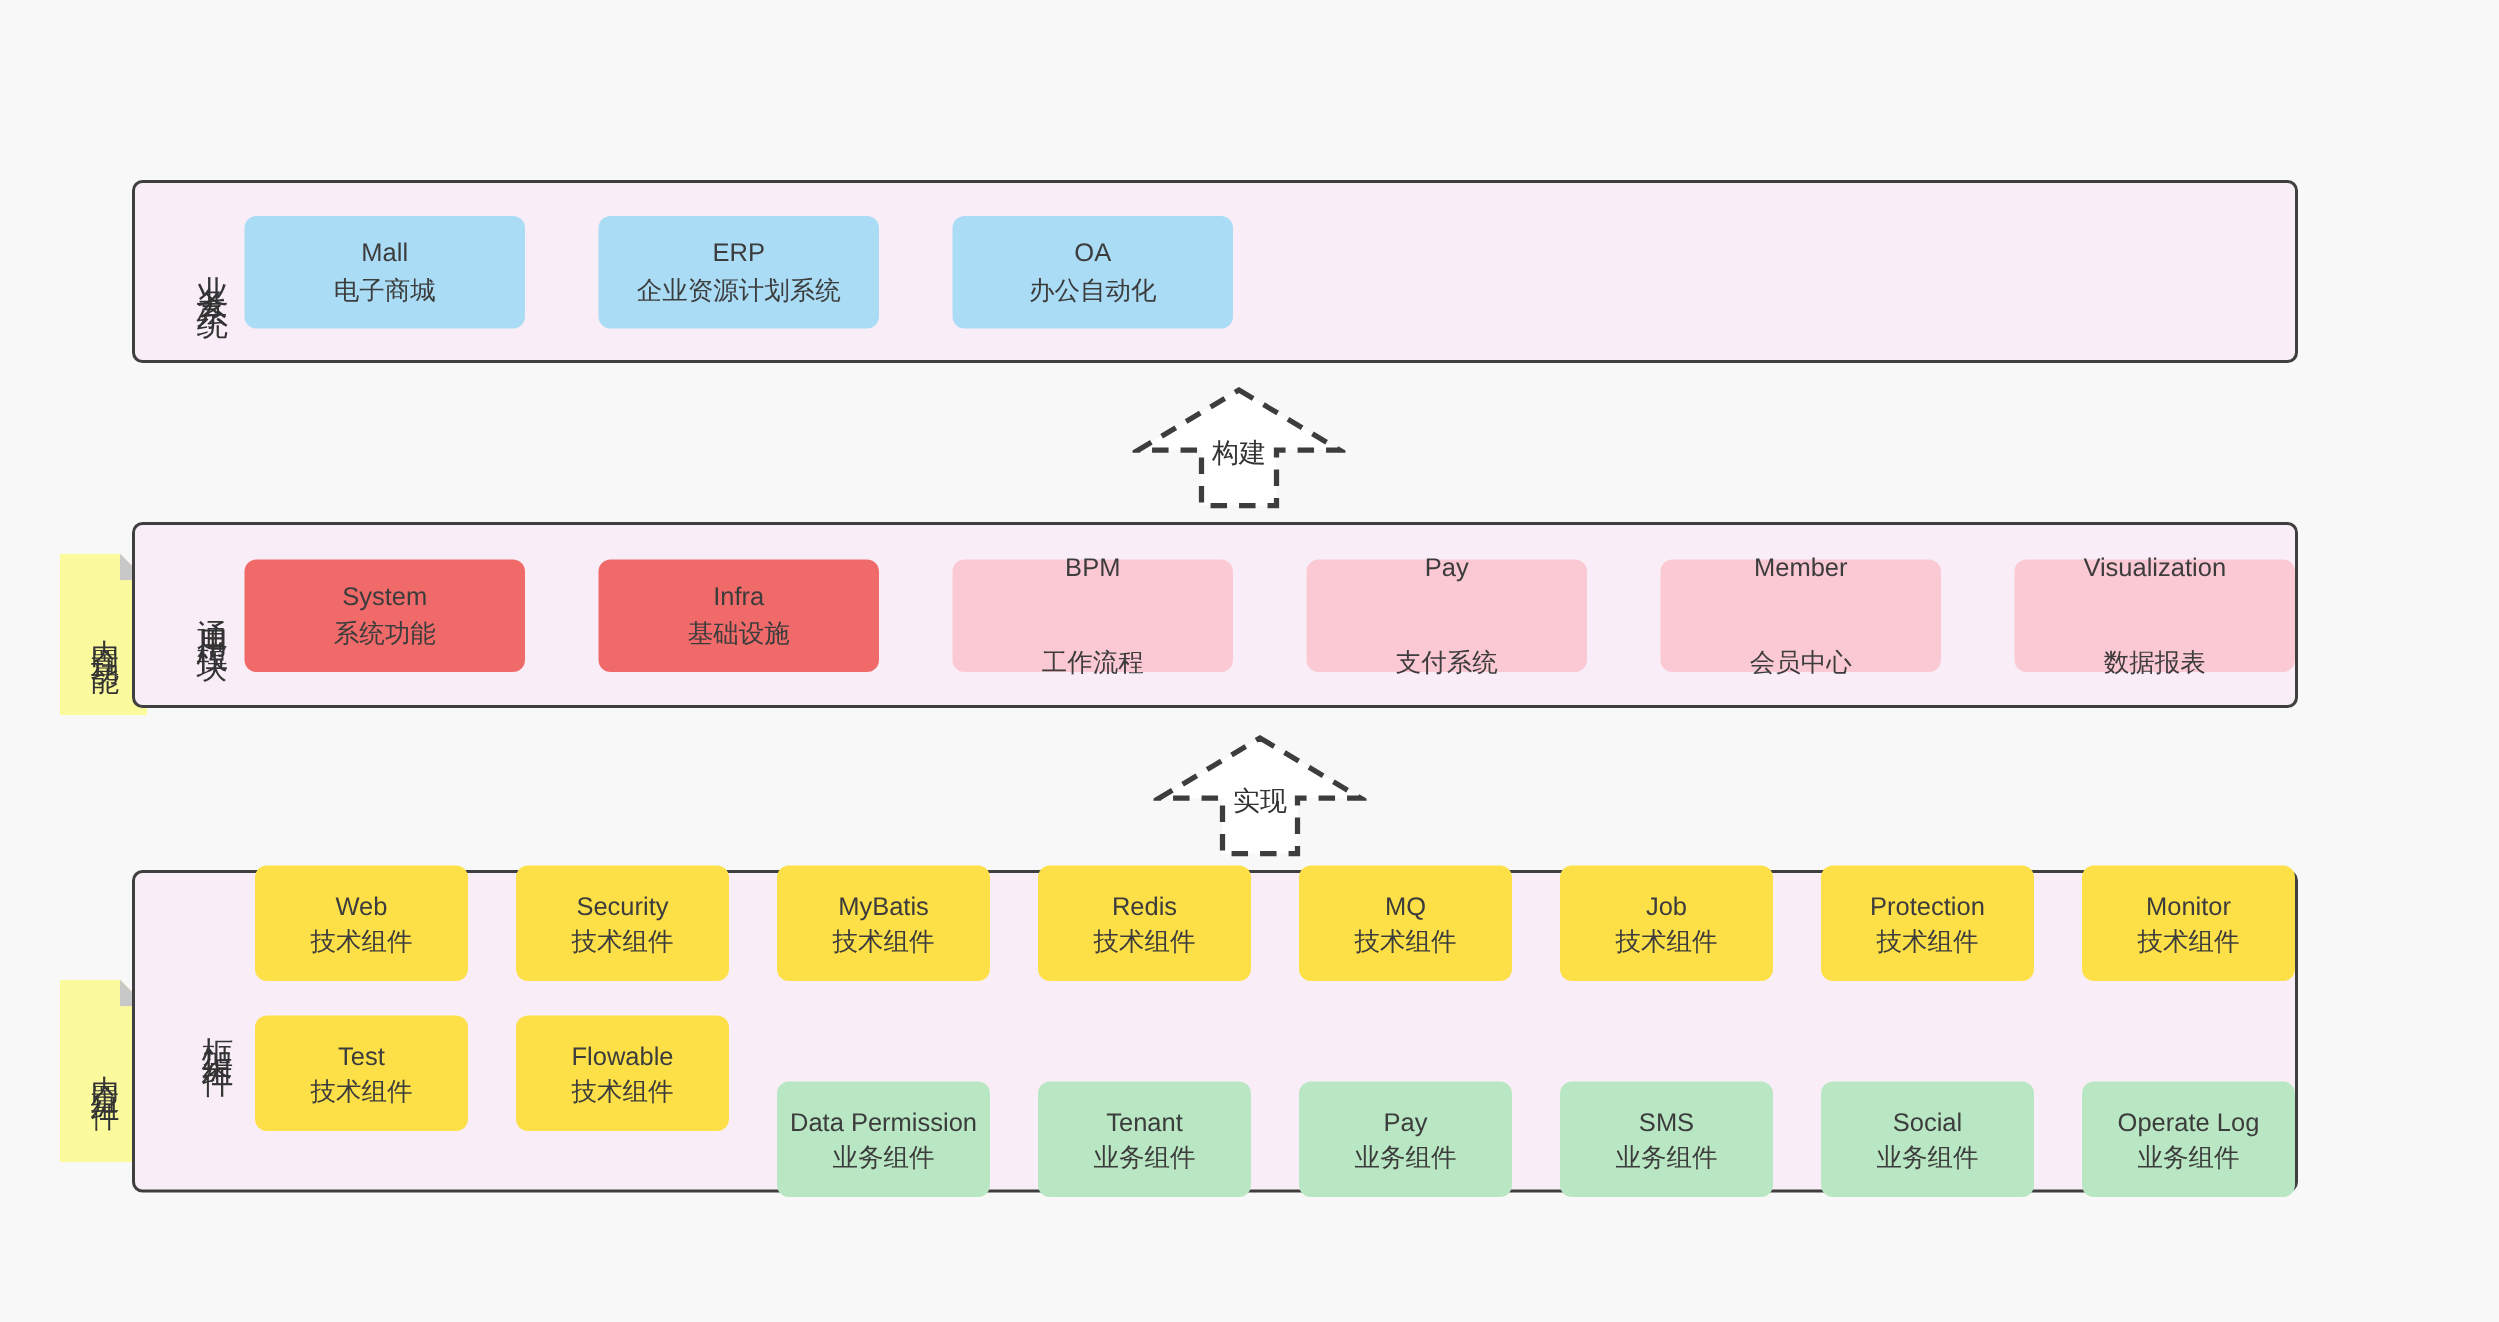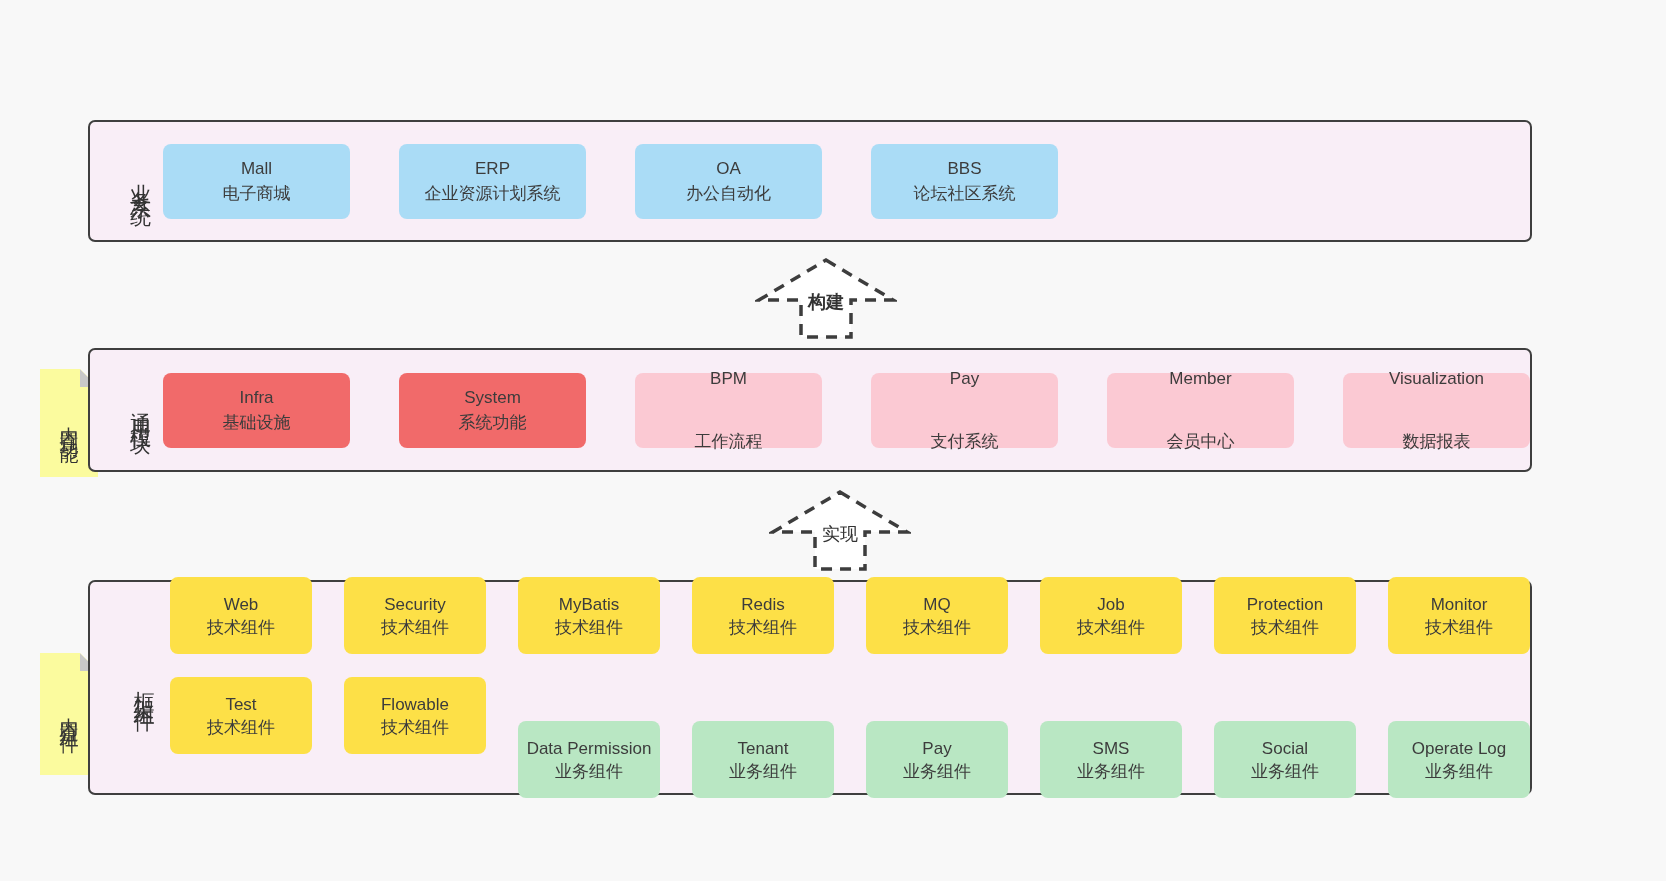--- a/index.html
+++ b/index.html
@@ -58,21 +58,21 @@
     position:absolute; top:0; right:0; width:18px; height:18px;
     background:#c8c8c8; clip-path:polygon(0 0, 100% 100%, 0 100%);
   }
   .sticky-label {
     writing-mode:vertical-rl; text-orientation:upright;
     letter-spacing:6px; font-size:19px; color:#333;
   }
 
   
   .arrow { position:absolute; width:142px; height:85px; z-index:3; }
-  .arrow-1 { left:755px; top:256px;font-weight:bold; }
+  .arrow-1 { left:755px; top:256px; }
   .arrow-2 { left:769px; top:488px; }
   .arrow svg { display:block; width:142px; height:85px; }
   .arrow-label {
     position:absolute; left:50%; top:34px; transform:translateX(-50%);
     background:#ffffff; padding:0 3px; font-size:18px; color:#333;
     white-space:nowrap;
   }
 </style>
 </head>
 <body>
@@ -96,44 +96,40 @@
         <div>电子商城</div>
       </div>
       <div class="box v-blue">
         <div>ERP</div>
         <div>企业资源计划系统</div>
       </div>
       <div class="box v-blue">
         <div>OA</div>
         <div>办公自动化</div>
       </div>
-      <div class="box v-blue">
-        <div>BBS</div>
-        <div>论坛社区系统</div>
-      </div>
     </div>
   </div>
 
   <div class="arrow arrow-1">
     <svg viewBox="0 0 142 85">
       <polygon points="71,4 138,44 96,44 96,81 46,81 46,44 4,44" fill="#ffffff" stroke="#3d3d3d" stroke-width="3.5" stroke-dasharray="11 8" stroke-linejoin="miter"></polygon>
     </svg>
     <div class="arrow-label">构建</div>
   </div>
 
   <div class="band band-2">
     <div class="band-label">通用模块</div>
     <div class="boxes">
       <div class="box v-red">
+        <div>System</div>
+        <div>系统功能</div>
+      </div>
+      <div class="box v-red">
         <div>Infra</div>
         <div>基础设施</div>
-      </div>
-      <div class="box v-red">
-        <div>System</div>
-        <div>系统功能</div>
       </div>
       <div class="box v-pink">
         <div>BPM</div>
         <div>工作流程</div>
       </div>
       <div class="box v-pink">
         <div>Pay</div>
         <div>支付系统</div>
       </div>
       <div class="box v-pink">

